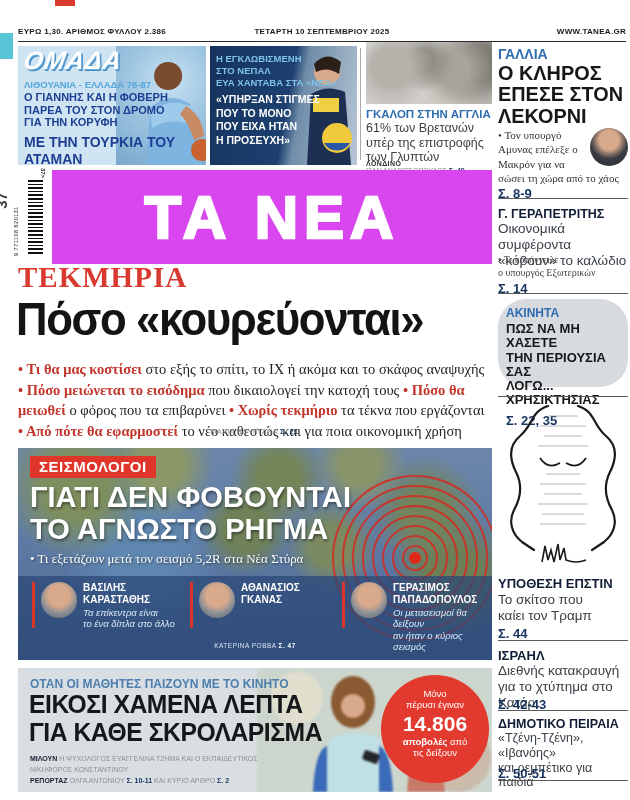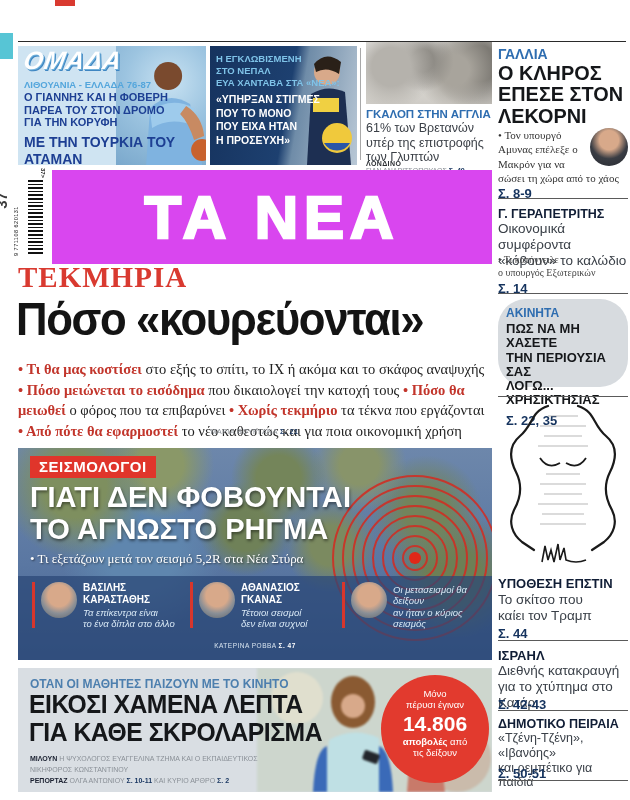--- a/index.html
+++ b/index.html
@@ -166,20 +166,25 @@
   #rule-6{top:780px;}
 </style>
 </head>
 <body>
 
 <div id="page">
 
   <div class="abs" id="red-tick"></div>
   <div class="abs" id="teal-tick"></div>
 
+  <div class="abs" id="topbar">
+    <span>ΕΥΡΩ 1,30. ΑΡΙΘΜΟΣ ΦΥΛΛΟΥ 2.386</span>
+    <span class="tb-c">ΤΕΤΑΡΤΗ 10 ΣΕΠΤΕΜΒΡΙΟΥ 2025</span>
+    <span class="tb-r">WWW.TANEA.GR</span>
+  </div>
   <div class="abs" id="toprule"></div>
 
   <div class="abs" id="promo-team">
     <div class="abs" id="team-photo">
       <svg width="100%" height="100%" viewBox="0 0 90 119">
         <circle cx="52" cy="30" r="14" fill="#7a4a2e"></circle>
         <path d="M30,119 L34,62 Q52,44 74,58 L86,119 Z" fill="#7fb3e0"></path>
         <path d="M34,66 Q54,50 78,62 L80,80 Q54,70 36,82 Z" fill="#9ecbec"></path>
         <path d="M70,60 q16,10 18,30 l-10,4 q-6,-18 -14,-26 Z" fill="#c88a62"></path>
         <circle cx="86" cy="104" r="11" fill="#c8622e"></circle>
@@ -273,28 +278,27 @@
         <div class="expert-name">ΒΑΣΙΛΗΣ ΚΑΡΑΣΤΑΘΗΣ</div>
         <div class="expert-quote pre">Τα επίκεντρα είναι
 το ένα δίπλα στο άλλο</div>
       </div>
     </div>
     <div class="abs expert" id="expert-1">
       <div class="expert-bar"></div>
       <div class="expert-photo"></div>
       <div>
         <div class="expert-name">ΑΘΑΝΑΣΙΟΣ ΓΚΑΝΑΣ</div>
-        <div class="expert-quote pre">Τέτοιοι σεισμοί
-δεν είναι συχνοί</div>
       </div>
     </div>
     <div class="abs expert" id="expert-2">
       <div class="expert-bar"></div>
       <div class="expert-photo"></div>
       <div>
+        <div class="expert-name">ΓΕΡΑΣΙΜΟΣ ΠΑΠΑΔΟΠΟΥΛΟΣ</div>
         <div class="expert-quote pre">Οι μετασεισμοί θα δείξουν
 αν ήταν ο κύριος σεισμός</div>
       </div>
     </div>
     <div class="abs" id="seismo-byline">
       <span>ΚΑΤΕΡΙΝΑ ΡΟΒΒΑ</span>
       <b class="page-ref">Σ. 47</b>
     </div>
   </div>
 

